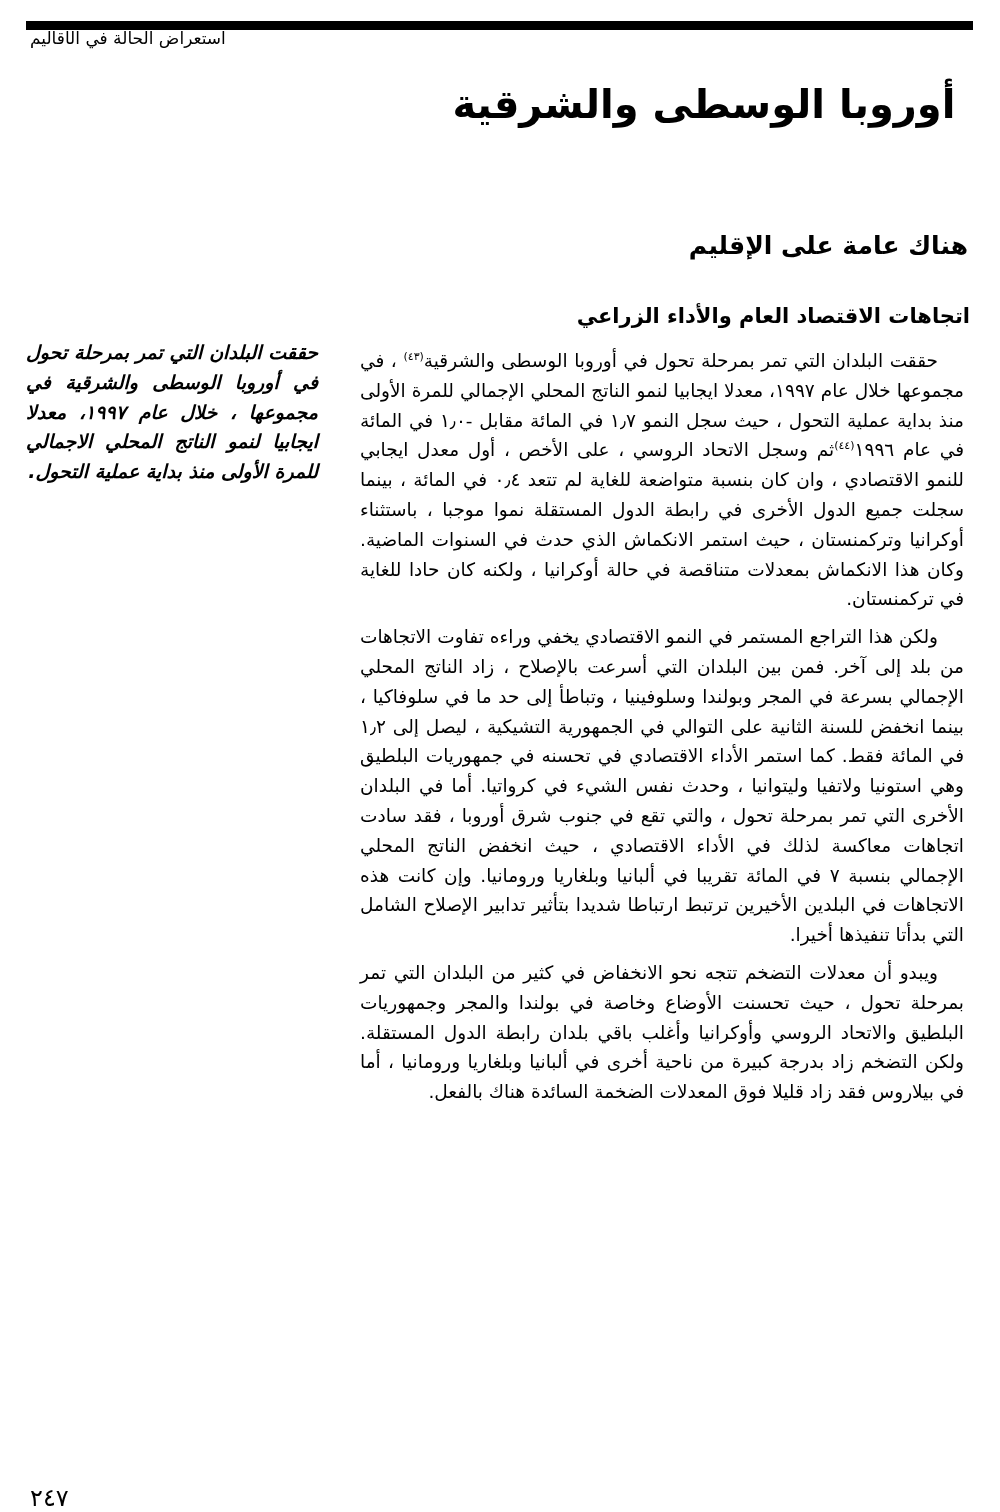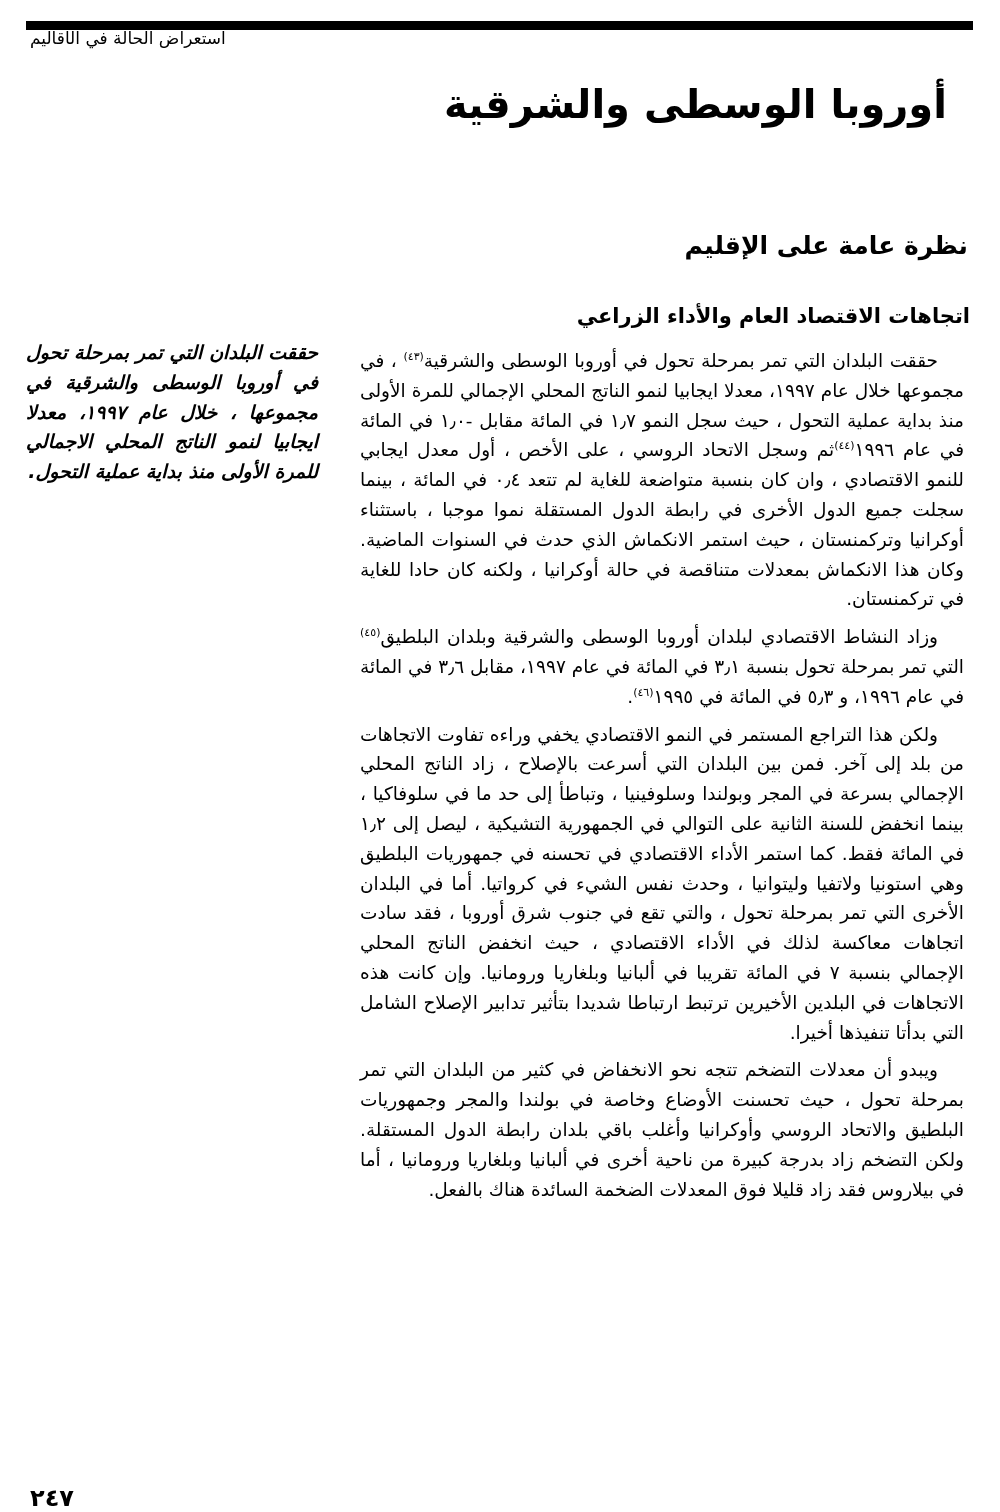--- a/index.html
+++ b/index.html
@@ -11,21 +11,21 @@
     position: absolute; left: 30px; top: 2px;
     font-size: 17px; color: #000; direction: rtl; white-space: nowrap;
     letter-spacing: 0.5px;
     margin-top: 26px;
   }
   .top-rule {
     position: absolute; left: 26px; top: 21px; width: 947px; height: 9px; background: #000;
   }
   .title {
     position: absolute; right: 36px; top: 78px; width: 520px;
-    direction: rtl; text-align: left;
+    direction: rtl; text-align: center;
     font-family: "DejaVu Sans", sans-serif; font-weight: 900;
     font-size: 40px; line-height: 52px; margin: 0;
   }
   .title span { display: block; }
   .section-heading {
     position: absolute; right: 32px; top: 228px;
     direction: rtl; text-align: right; margin: 0;
     font-weight: bold; font-size: 25px; line-height: 36px;
   }
   .sub-heading {
@@ -41,39 +41,38 @@
   .main-col p { margin: 8px; text-indent: 26px; }
   .main-col sup { font-size: 11px; line-height: 0; }
   .pull-quote {
     position: absolute; left: 26px; top: 338px; width: 292px;
     direction: rtl; text-align: justify; text-align-last: right;
     font-weight: bold; font-style: italic;
     font-size: 19px; line-height: 29.8px;
   }
   .folio {
     position: absolute; left: 30px; top: 1484px;
-    font-weight: 700; font-size: 24px; line-height: 28px;
+    font-weight: 400; font-size: 24px; line-height: 28px;
   }
 </style>
 </head>
 <body>
 
 <div class="running-head">استعراض الحالة في الأقاليم</div>
 <div class="top-rule"></div>
 
 <h1 class="title">
   <span>أوروبا الوسطى والشرقية</span>
 </h1>
 
-<h2 class="section-heading">نظرة عامة على الإقليم</h2>
+<h2 class="section-heading">هناك عامة على الإقليم</h2>
 
 <h3 class="sub-heading">اتجاهات الاقتصاد العام والأداء الزراعي</h3>
 
 <aside class="pull-quote">حققت البلدان التي تمر بمرحلة تحول في أوروبا الوسطى والشرقية في مجموعها ، خلال عام ١٩٩٧، معدلا ايجابيا لنمو الناتج المحلي الاجمالي للمرة الأولى منذ بداية عملية التحول.</aside>
 
 <div class="main-col">
   <p><span>حققت البلدان التي تمر بمرحلة تحول في أوروبا الوسطى والشرقية</span><sup>(٤٣)</sup><span> ، في مجموعها خلال عام ١٩٩٧، معدلا ايجابيا لنمو الناتج المحلي الإجمالي للمرة الأولى منذ بداية عملية التحول ، حيث سجل النمو ١٫٧ في المائة مقابل -١٫٠ في المائة في عام ١٩٩٦</span><sup>(٤٤)</sup><span>ثم وسجل الاتحاد الروسي ، على الأخص ، أول معدل ايجابي للنمو الاقتصادي ، وان كان بنسبة متواضعة للغاية لم تتعد ٠٫٤ في المائة ، بينما سجلت جميع الدول الأخرى في رابطة الدول المستقلة نموا موجبا ، باستثناء أوكرانيا وتركمنستان ، حيث استمر الانكماش الذي حدث في السنوات الماضية. وكان هذا الانكماش بمعدلات متناقصة في حالة أوكرانيا ، ولكنه كان حادا للغاية في تركمنستان.</span></p>
-  <p><span>وزاد النشاط الاقتصادي لبلدان أوروبا الوسطى والشرقية وبلدان البلطيق</span><sup>(٤٥)</sup><span> التي تمر بمرحلة تحول بنسبة ٣٫١ في المائة في عام ١٩٩٧، مقابل ٣٫٦ في المائة في عام ١٩٩٦، و ٥٫٣ في المائة في ١٩٩٥</span><sup>(٤٦)</sup><span>.</span></p>
   <p>ولكن هذا التراجع المستمر في النمو الاقتصادي يخفي وراءه تفاوت الاتجاهات من بلد إلى آخر. فمن بين البلدان التي أسرعت بالإصلاح ، زاد الناتج المحلي الإجمالي بسرعة في المجر وبولندا وسلوفينيا ، وتباطأ إلى حد ما في سلوفاكيا ، بينما انخفض للسنة الثانية على التوالي في الجمهورية التشيكية ، ليصل إلى ١٫٢ في المائة فقط. كما استمر الأداء الاقتصادي في تحسنه في جمهوريات البلطيق وهي استونيا ولاتفيا وليتوانيا ، وحدث نفس الشيء في كرواتيا. أما في البلدان الأخرى التي تمر بمرحلة تحول ، والتي تقع في جنوب شرق أوروبا ، فقد سادت اتجاهات معاكسة لذلك في الأداء الاقتصادي ، حيث انخفض الناتج المحلي الإجمالي بنسبة ٧ في المائة تقريبا في ألبانيا وبلغاريا ورومانيا. وإن كانت هذه الاتجاهات في البلدين الأخيرين ترتبط ارتباطا شديدا بتأثير تدابير الإصلاح الشامل التي بدأتا تنفيذها أخيرا.</p>
   <p>ويبدو أن معدلات التضخم تتجه نحو الانخفاض في كثير من البلدان التي تمر بمرحلة تحول ، حيث تحسنت الأوضاع وخاصة في بولندا والمجر وجمهوريات البلطيق والاتحاد الروسي وأوكرانيا وأغلب باقي بلدان رابطة الدول المستقلة. ولكن التضخم زاد بدرجة كبيرة من ناحية أخرى في ألبانيا وبلغاريا ورومانيا ، أما في بيلاروس فقد زاد قليلا فوق المعدلات الضخمة السائدة هناك بالفعل.</p>
 </div>
 
 <div class="folio">٢٤٧</div>
 
 </body></html>

